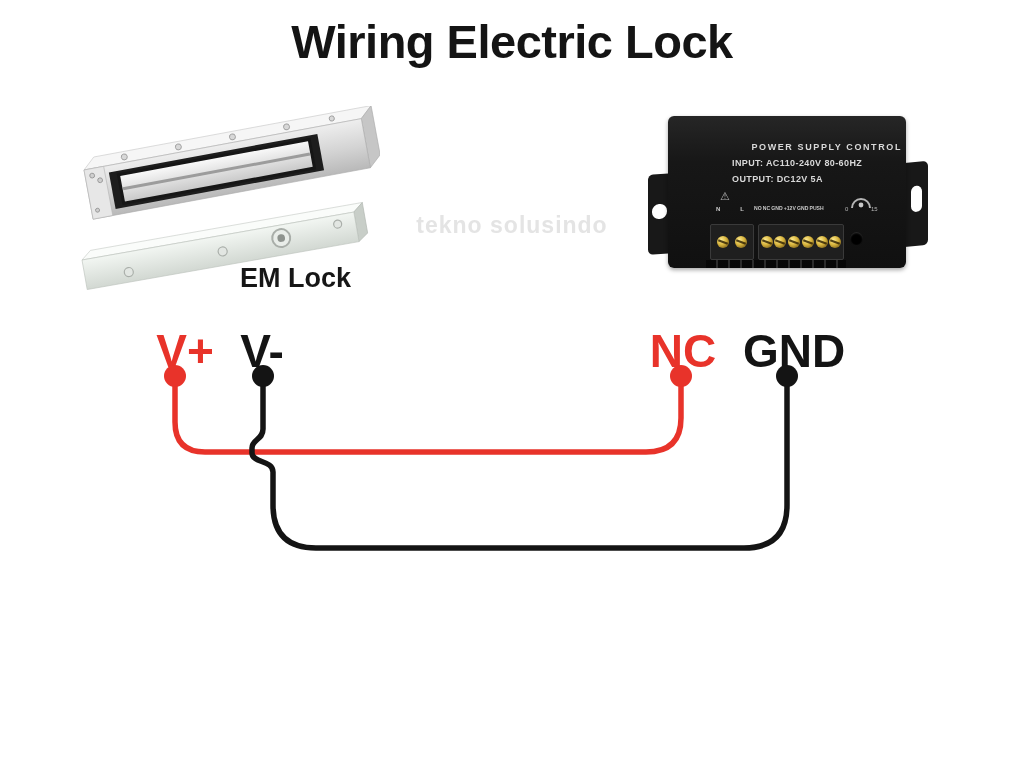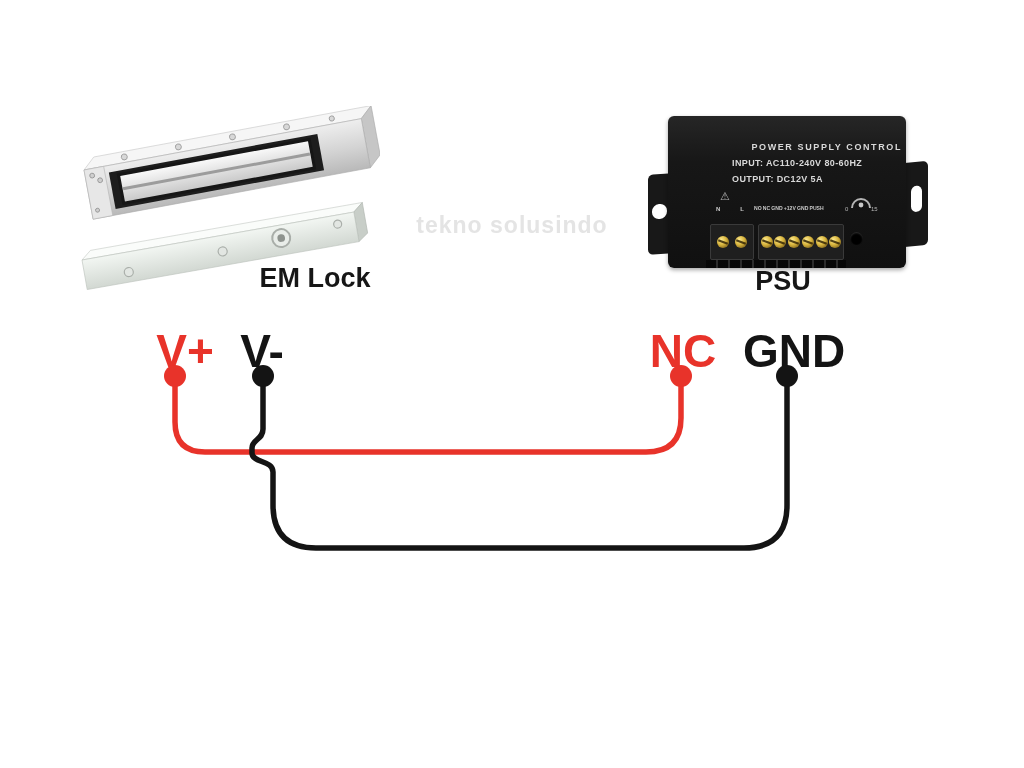--- a/index.html
+++ b/index.html
@@ -9,21 +9,21 @@
   }
   .title{
     position:absolute;left:0;top:14px;width:1024px;text-align:center;
     font-size:47px;font-weight:bold;color:#141414;letter-spacing:-0.5px;
   }
   .watermark{
     position:absolute;left:0;top:212px;width:1024px;text-align:center;
     font-size:23px;font-weight:bold;color:#e4e4e4;letter-spacing:1px;
   }
   .device-label{
-    position:absolute;font-size:27px;font-weight:bold;color:#161616;text-align:center;
+    position:absolute;font-size:27px;font-weight:bold;color:#161616;
   }
   .em-label{left:240px;top:263px;width:150px;}
   .psu-label{left:718px;top:266px;width:130px;}
   .node-label{
     position:absolute;top:324px;transform:translateX(-50%);
     font-size:46px;font-weight:bold;white-space:nowrap;
   }
   .node-red{color:#e8332a;}
   .node-black{color:#141414;}
   .wires{position:absolute;left:0;top:0;pointer-events:none;}
@@ -62,20 +62,21 @@
   .psu-hole{position:absolute;left:182px;top:116px;width:13px;height:13px;border-radius:50%;
     background:#000;box-shadow:inset 0 1px 2px #333;}
   .psu-bottom-strip{position:absolute;left:38px;top:144px;width:140px;height:8px;background:#060606;
     background-image:repeating-linear-gradient(90deg,#060606 0 10px,#2e2e2e 10px 12px);opacity:0.9;}
 </style>
 </head>
 <body>
 
 <div class="canvas">
 
+  <div class="title">Wiring Electric Lock</div>
 
   <div class="watermark">tekno solusindo</div>
 
   <svg class="em-lock" style="position:absolute;left:70px;top:106px;" width="310" height="190" viewBox="0 0 310 190">
     <defs>
       <linearGradient id="gBody" x1="0" y1="0" x2="0" y2="1">
         <stop offset="0" stop-color="#eeeeee"></stop>
           <stop offset="0.55" stop-color="#d3d3d3"></stop>
           <stop offset="1" stop-color="#b9b9b9"></stop>
       </linearGradient>
@@ -161,21 +162,20 @@
         <div class="screw"></div>
         <div class="screw"></div>
         <div class="screw"></div>
         <div class="screw"></div>
       </div>
       <div class="psu-hole"></div>
       <div class="psu-bottom-strip"></div>
     </div>
   </div>
 
-  <div class="device-label psu-label">PSU</div>
 
   <div class="node-label node-red" style="left:185px;">V+</div>
   <div class="node-label node-black" style="left:262px;">V-</div>
   <div class="node-label node-red" style="left:683px;">NC</div>
   <div class="node-label node-black" style="left:794px;">GND</div>
 
   <svg class="wires" width="1024" height="768" viewBox="0 0 1024 768">
 
     <path d="M 175 378 L 175 422 Q 175 452 205 452 L 646 452 Q 681 452 681 418 L 681 378" fill="none" stroke="#e8332a" stroke-width="5.5" stroke-linecap="round" stroke-linejoin="round"></path>
 

